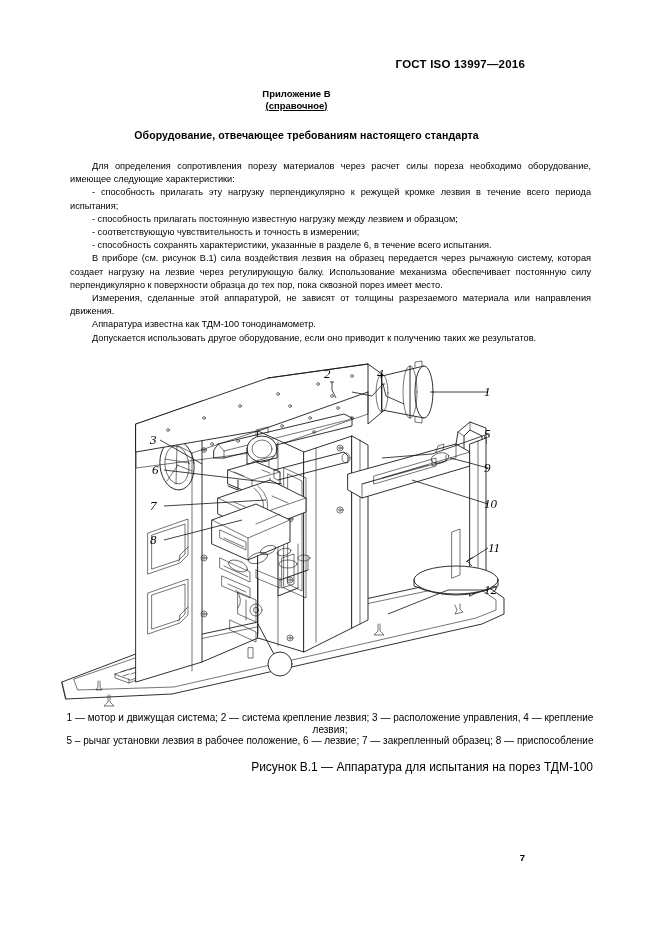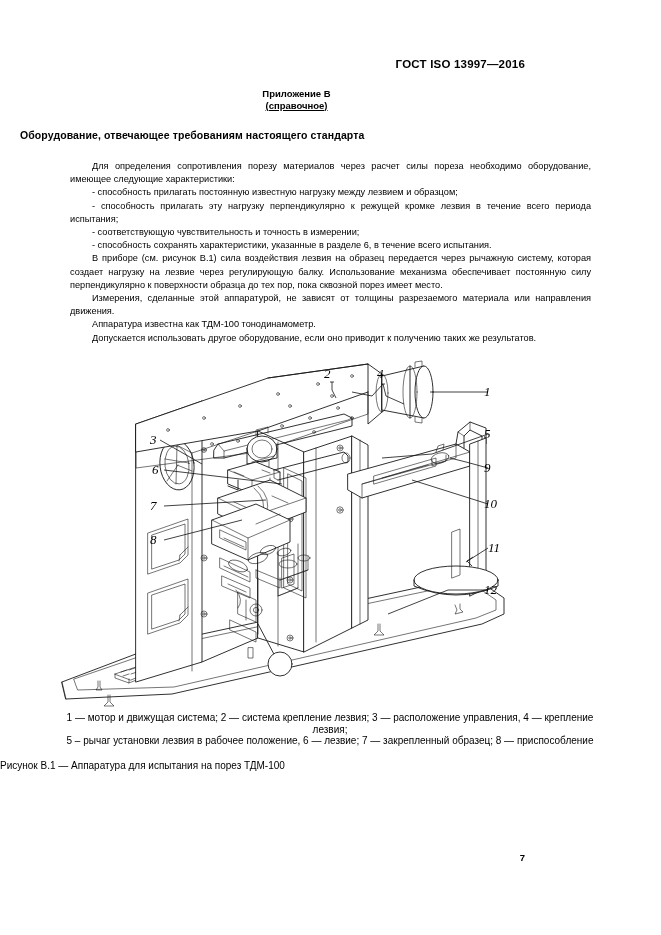--- a/index.html
+++ b/index.html
@@ -42,20 +42,21 @@
   }
   .annex-title .sub {
     display: block;
     font-weight: bold;
     text-decoration: underline;
   }
   .section-heading {
     position: absolute;
     left: 0; right: 0;
     top: 129px;
+    text-align: center;
     font-size: 10.5px;
     font-weight: bold;
     letter-spacing: 0.1px;
     margin-left: 20px;
   }
   .body-block {
     position: absolute;
     left: 70px;
     top: 160px;
     width: 521px;
@@ -84,22 +85,22 @@
     width: 548px;
     font-size: 10px;
     line-height: 11.6px;
     text-align: center;
   }
   .legend .ln { display: block; }
   .fig-caption {
     position: absolute;
     left: 0; right: 0;
     top: 760px;
-    text-align: left;
-    font-size: 10px;
+    text-align: right;
+    font-size: 12px;
   }
   .page-number {
     position: absolute;
     right: 68px;
     bottom: 72px;
     font-size: 9.5px;
     font-weight: bold;
   }
   svg { display: block; }
   .ln-st { fill: none; stroke: #1a1a1a; stroke-width: 0.9; stroke-linejoin: round; stroke-linecap: round; }
@@ -122,22 +123,22 @@
 
   <div class="annex-title">
     <span>Приложение В</span>
     <span class="sub">(справочное)</span>
   </div>
 
   <div class="section-heading">Оборудование, отвечающее требованиям настоящего стандарта</div>
 
   <div class="body-block">
     <p>Для определения сопротивления порезу материалов через расчет силы пореза необходимо оборудование, имеющее следующие характеристики:</p>
+    <p class="dash">- способность прилагать эту нагрузку перпендикулярно к режущей кромке лезвия в течение всего периода испытания;</p>
     <p class="dash">- способность прилагать постоянную известную нагрузку между лезвием и образцом;</p>
-    <p class="dash">- способность прилагать эту нагрузку перпендикулярно к режущей кромке лезвия в течение всего периода испытания;</p>
     <p class="dash">- соответствующую чувствительность и точность в измерении;</p>
     <p class="dash">- способность сохранять характеристики, указанные в разделе 6, в течение всего испытания.</p>
     <p>В приборе (см. рисунок В.1) сила воздействия лезвия на образец передается через рычажную систему, которая создает нагрузку на лезвие через регулирующую балку. Использование механизма обеспечивает постоянную силу перпендикулярно к поверхности образца до тех пор, пока сквозной порез имеет место.</p>
     <p>Измерения, сделанные этой аппаратурой, не зависят от толщины разрезаемого материала или направления движения.</p>
     <p>Аппаратура известна как ТДМ-100 тонодинамометр.</p>
     <p>Допускается использовать другое оборудование, если оно приводит к получению таких же результатов.</p>
   </div>
 
   <div class="figure-area">
     <svg width="560" height="355" viewBox="0 0 560 355" role="img">

